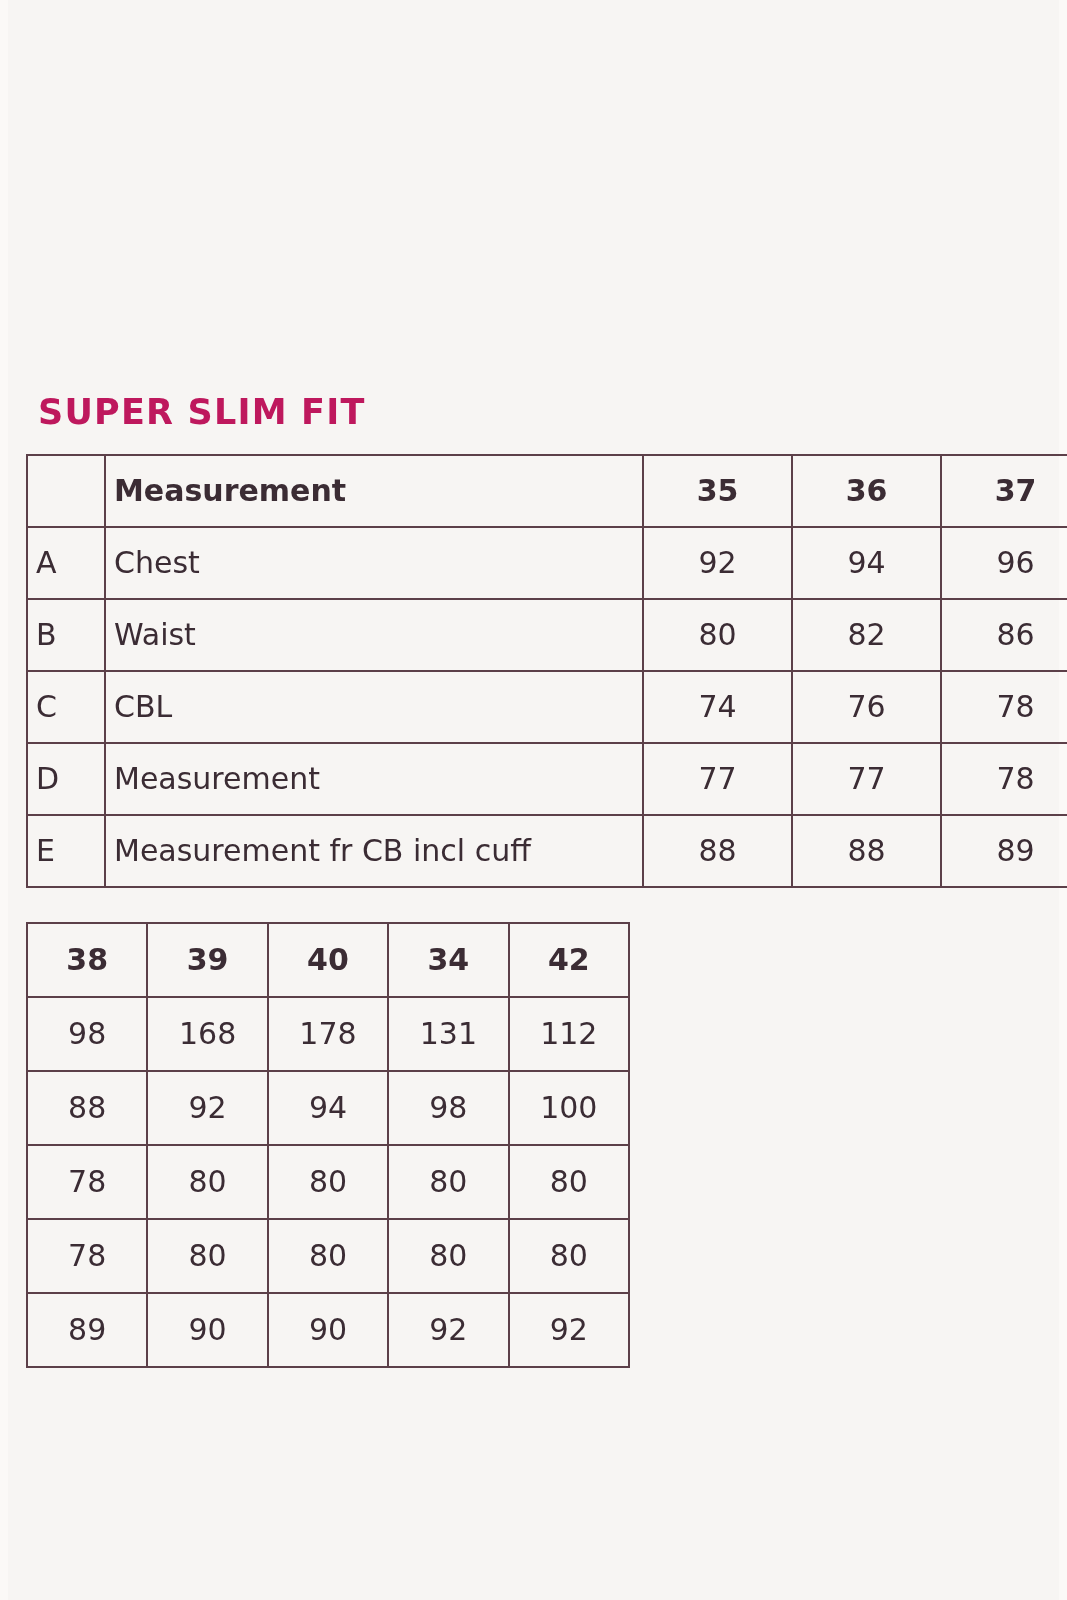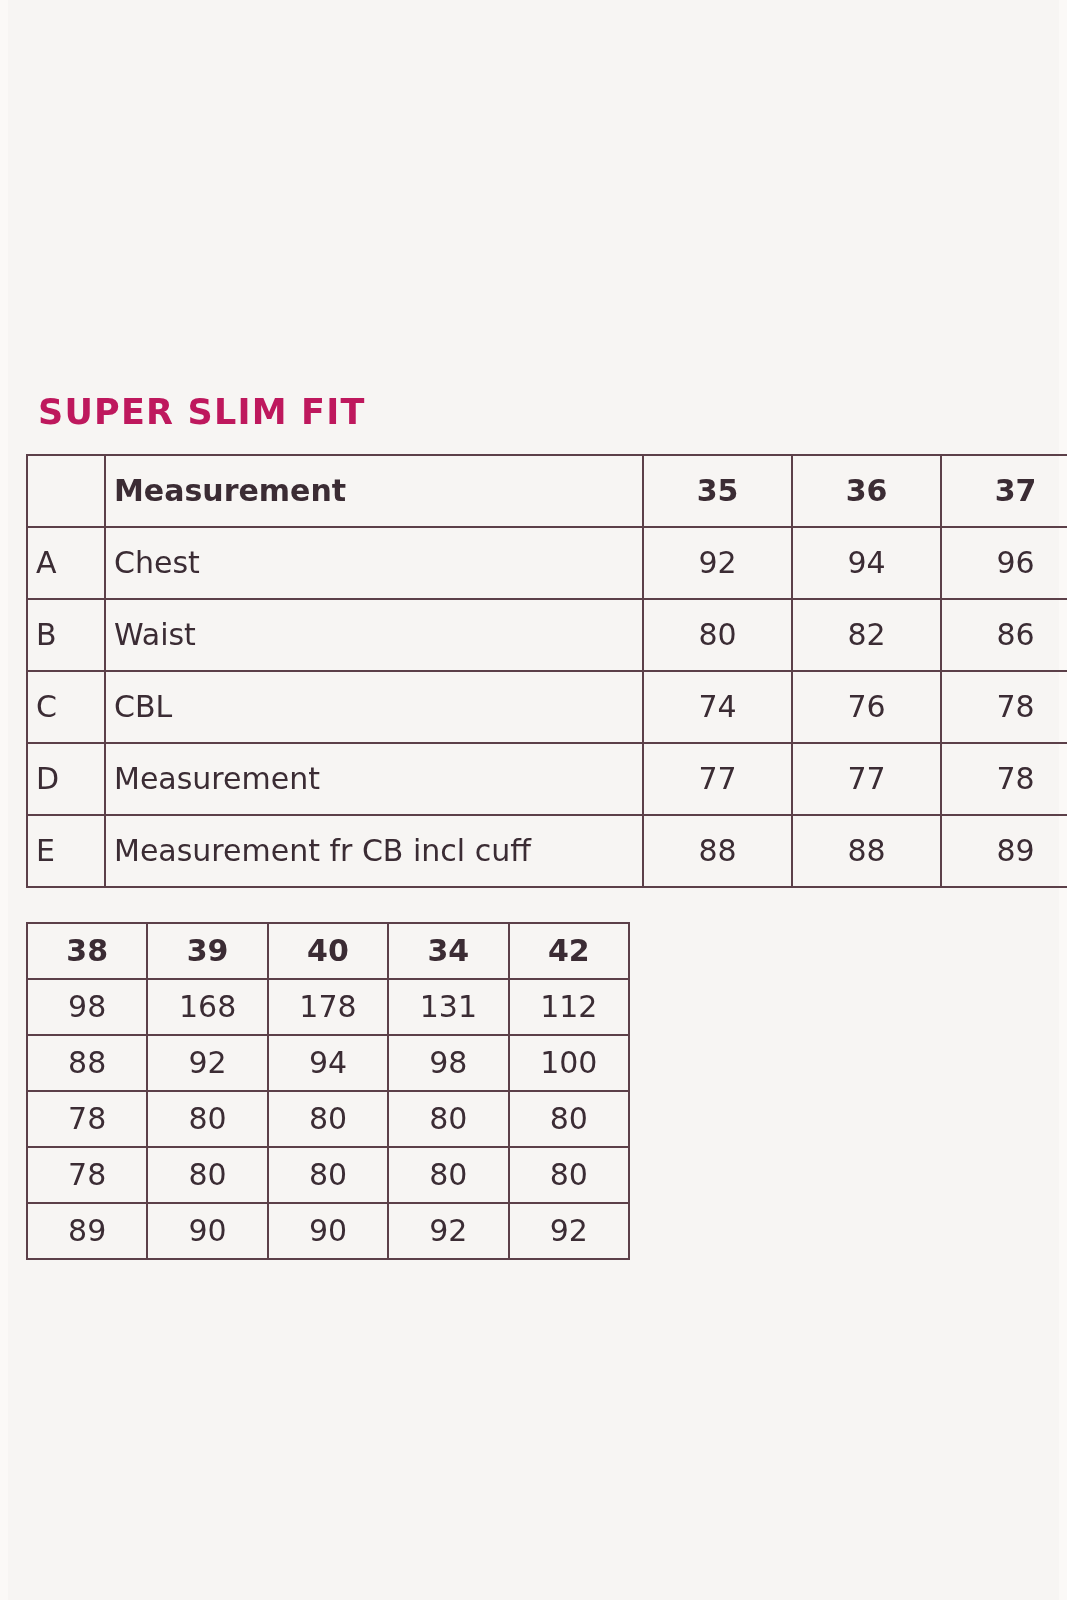--- a/index.html
+++ b/index.html
@@ -73,21 +73,21 @@
   .spacer { height: 34px; }
 
   table.tbl-bottom {
     width: 604px;
     table-layout: fixed;
   }
   table.tbl-bottom td, table.tbl-bottom th {
     border: 2px solid #5c4049;
     font-size: 30px;
     height: 54px;
-    padding: 0 8px;
+    padding: 9px 8px;
     text-align: center;
     font-weight: 400;
     line-height: 1.05;
   }
   table.tbl-bottom th {
     font-weight: 700;
   }
 </style>
 </head>
 <body>

